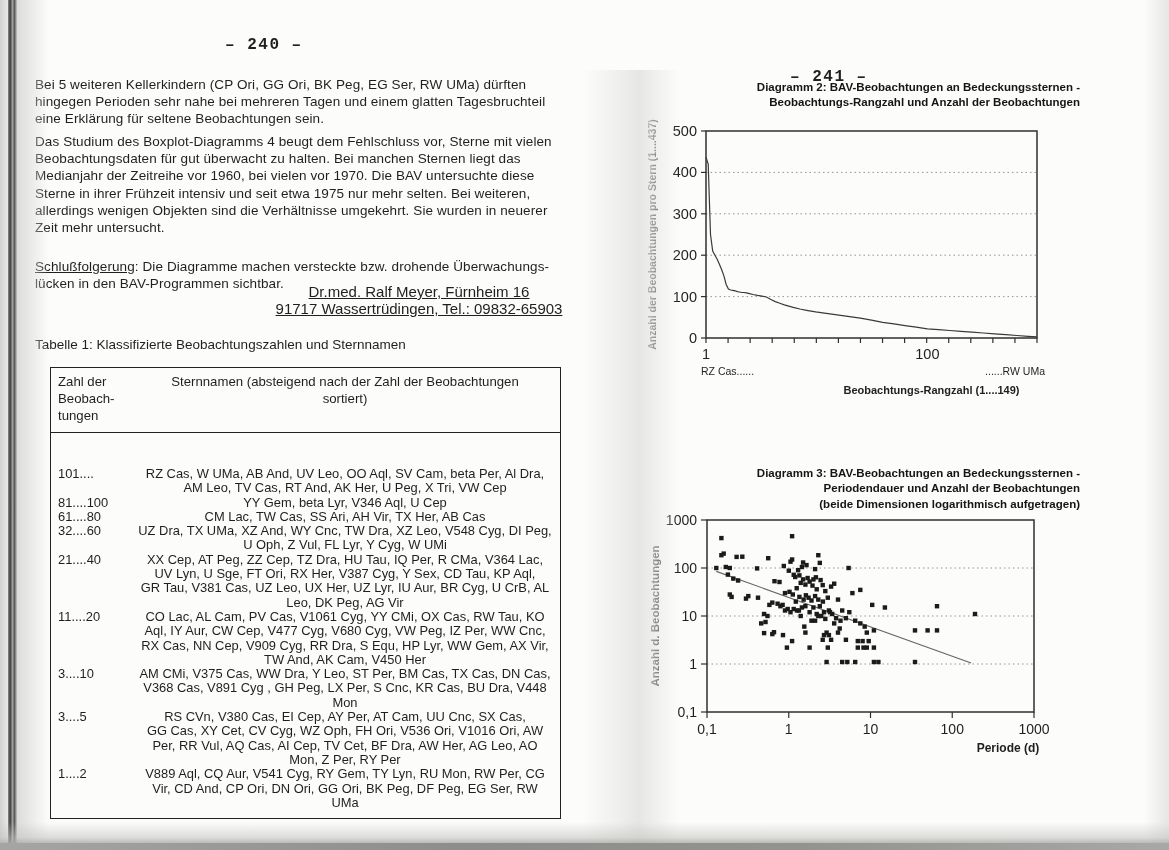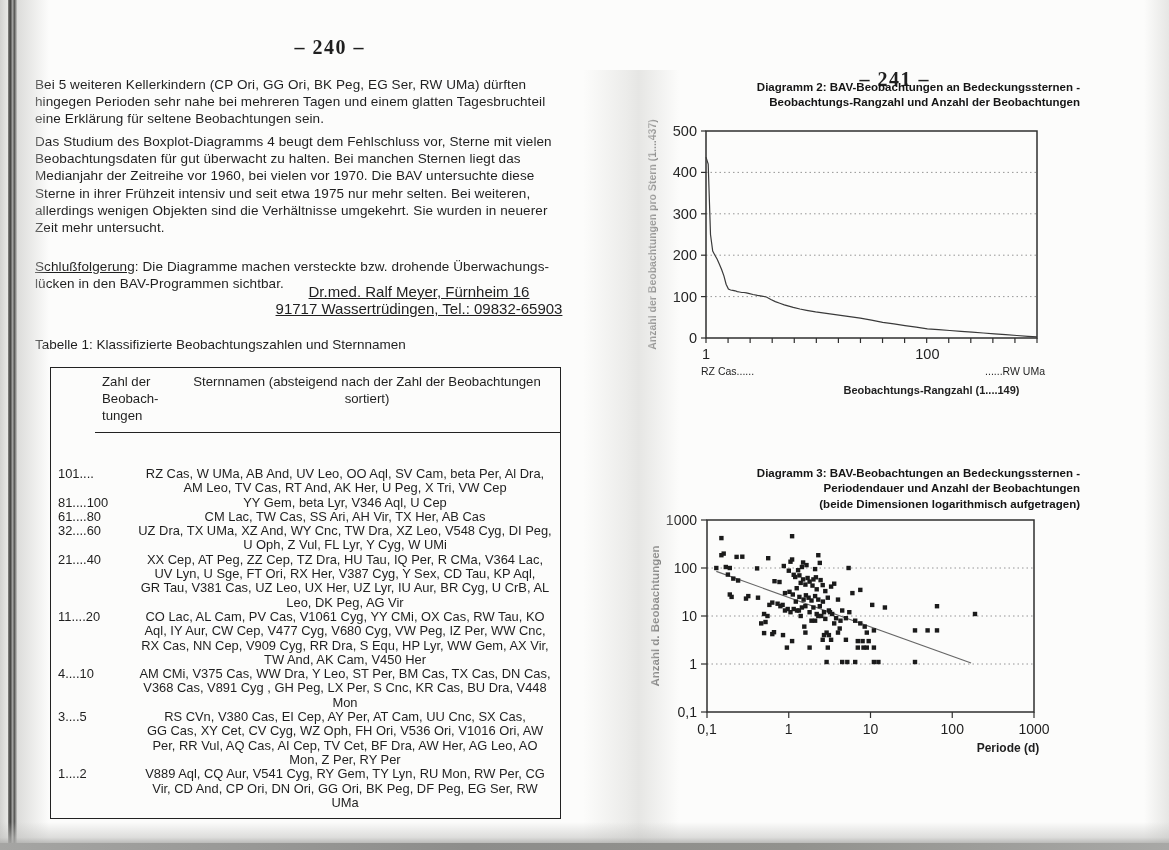--- a/index.html
+++ b/index.html
@@ -2,28 +2,28 @@
 <html><head>
 <meta charset="utf-8">
 <style>
   html,body{margin:0;padding:0;}
   body{
     width:1169px;height:850px;position:relative;overflow:hidden;
     background:#fcfcfb;color:#1f1f1f;
     font-family:"Liberation Sans", sans-serif;
   }
   .abs{position:absolute;}
-  .pagenum{font-family:Liberation Serif, serif;font-weight:bold;font-size:20px;letter-spacing:1.5px;text-align:right;}
+  .pagenum{font-family:Liberation Mono, monospace;font-weight:bold;font-size:16px;letter-spacing:1.5px;text-align:left;}
   .body-text{font-size:13.5px;line-height:17.2px;white-space:pre-line;letter-spacing:0.1px;}
   .sig{font-size:15px;line-height:17.2px;text-align:center;text-decoration:underline;}
   .caption{font-size:13.5px;}
   .underlined{text-decoration:underline;}
   
   .tbl{border:1.6px solid #222;background:transparent;}
-  .tbl-head{display:flex;border-bottom:1.6px solid #222;padding:5px 8px 8px 7px;margin-left:44px;}
+  .tbl-head{display:flex;border-bottom:1.6px solid #222;padding:5px 8px 8px 7px;}
   .tbl-body{padding:6px 8px 8px 7px;margin-top:28px;}
   .tbl-row{display:flex;}
   .col1{width:80px;flex:none;}
   .col2{flex:1;text-align:center;}
   .tbl-head .col1,.tbl-head .col2{font-size:13.2px;line-height:17px;white-space:pre-line;}
   .tbl-row .col1,.tbl-row .col2{font-size:12.9px;line-height:14.3px;white-space:pre-line;}
   
   .chart-title{font-size:11.5px;font-weight:bold;text-align:right;line-height:15.3px;white-space:pre-line;color:#151515;}
   
   .edge-left-outer{left:0;top:0;width:8px;height:850px;background:linear-gradient(90deg,#d2d2d0,#e9e9e7);}
@@ -101,21 +101,21 @@
 Leo, DK Peg, AG Vir</div>
     </div>
     <div class="tbl-row">
       <div class="col1">11....20</div>
       <div class="col2">CO Lac, AL Cam, PV Cas, V1061 Cyg, YY CMi, OX Cas, RW Tau, KO
 Aql, IY Aur, CW Cep, V477 Cyg, V680 Cyg,  VW Peg, IZ Per, WW Cnc,
 RX Cas, NN Cep, V909 Cyg, RR Dra, S Equ, HP Lyr, WW Gem, AX Vir,
 TW And, AK Cam, V450 Her</div>
     </div>
     <div class="tbl-row">
-      <div class="col1">4....10</div>
+      <div class="col1">3....10</div>
       <div class="col2">AM CMi, V375 Cas, WW Dra, Y Leo, ST Per, BM Cas, TX Cas, DN Cas,
 V368 Cas, V891 Cyg , GH Peg, LX Per, S Cnc,  KR Cas, BU Dra, V448
 Mon</div>
     </div>
     <div class="tbl-row">
       <div class="col1">3....5</div>
       <div class="col2">RS CVn, V380 Cas, EI Cep, AY Per, AT Cam, UU Cnc, SX Cas,
 GG Cas, XY Cet, CV Cyg, WZ Oph, FH Ori, V536 Ori,  V1016 Ori, AW
 Per, RR Vul, AQ Cas, AI Cep, TV Cet, BF Dra, AW Her, AG Leo,  AO
 Mon, Z Per, RY Per</div>

